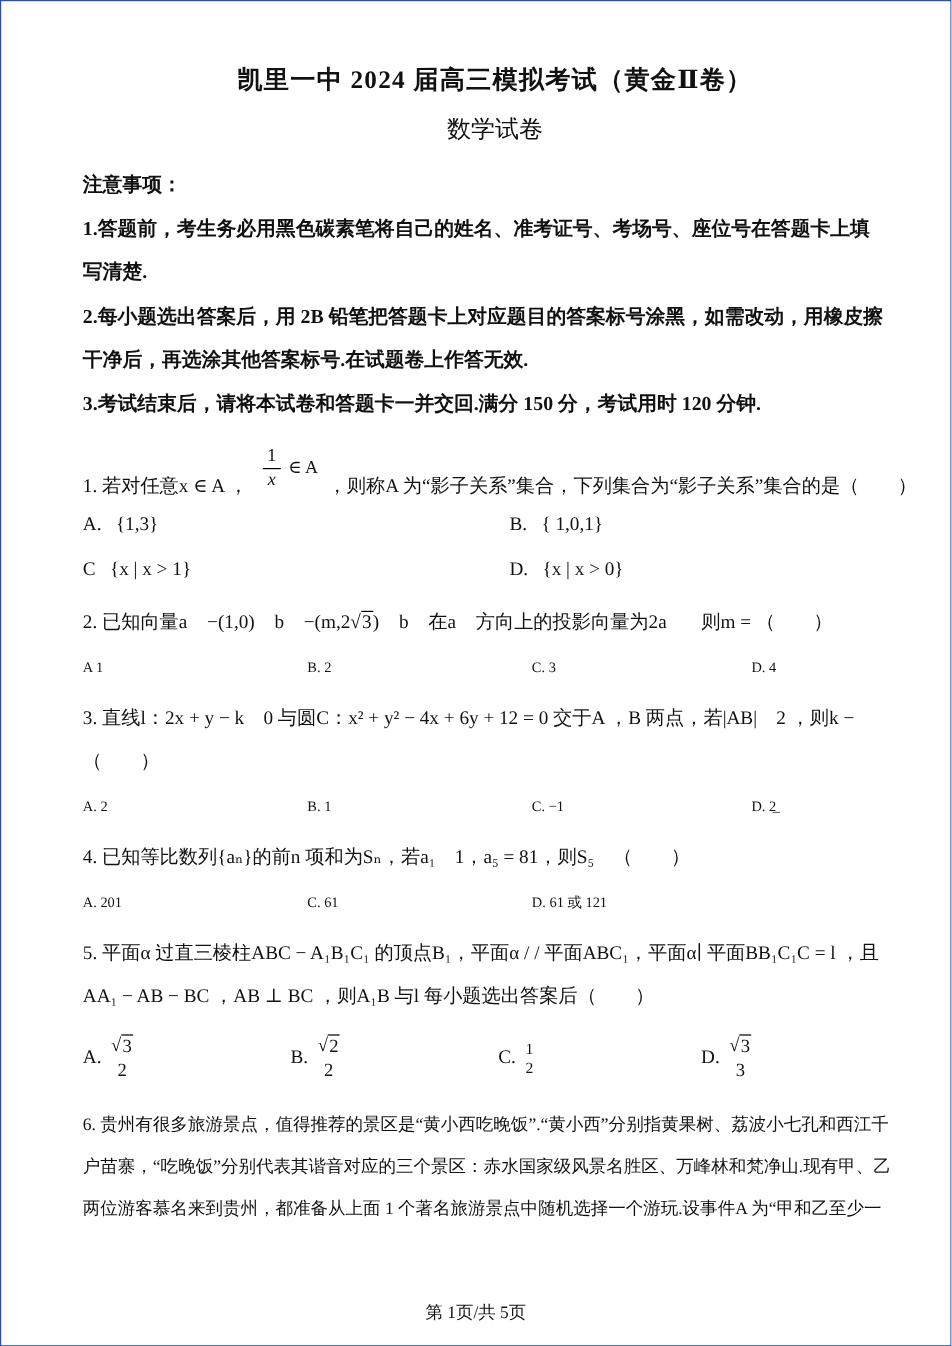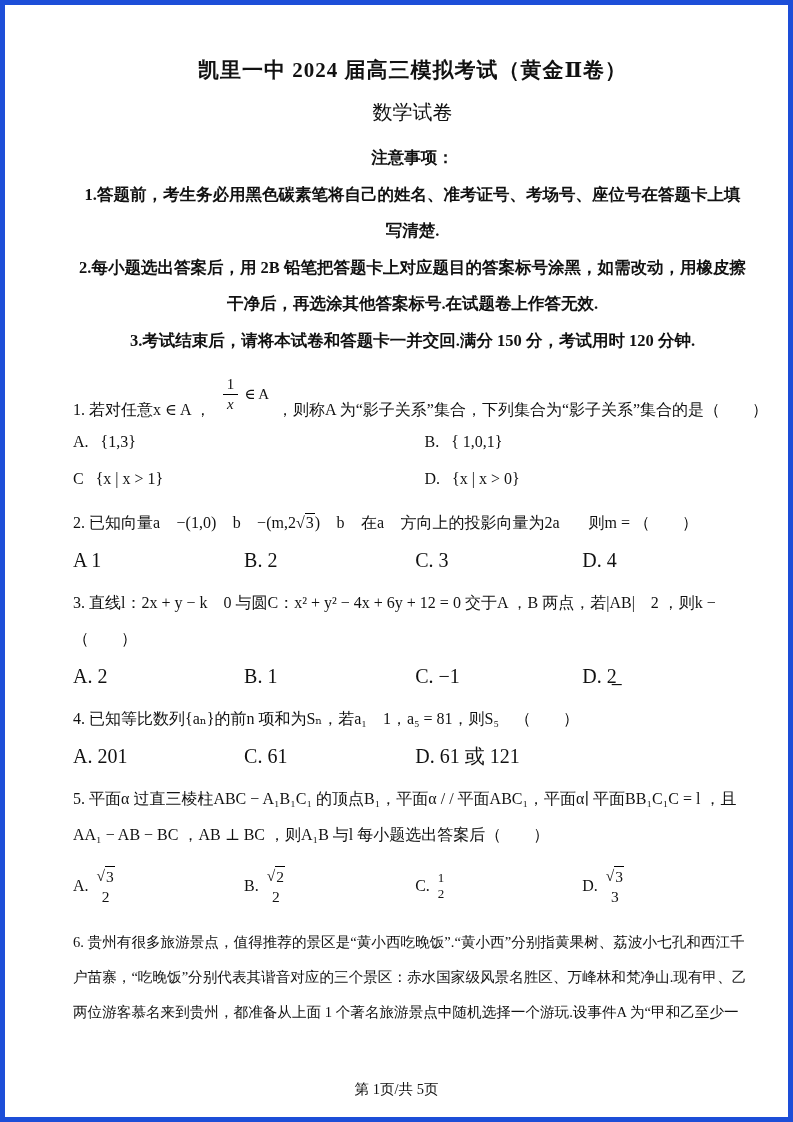--- a/index.html
+++ b/index.html
@@ -1,21 +1,21 @@
 <!DOCTYPE html>
 <html><head>
 <meta charset="utf-8">
 <style>
   html,body{margin:0;padding:0;background:#ffffff;}
   .page{
     position:relative;
     width:793px;height:1122px;
     box-sizing:border-box;
     background:#ffffff;
-    border:5px solid #1d4ed8;
+    border:1px solid #1d4ed8;
     padding:0 36px 0 68px;
     overflow:hidden;
     font-family:"Liberation Serif","DejaVu Serif",serif;
     color:#111;
     font-size:16px;
   }
   .title{
     margin:50px 0 0 0;
     text-align:center;
     font-size:21px;
@@ -24,21 +24,21 @@
     line-height:30px;
   }
   .subtitle{
     margin:13px 0 0 0;
     text-align:center;
     font-size:20px;
     font-weight:normal;
     line-height:28px;
   }
   .bold{font-weight:bold;}
-  .nline{line-height:36.5px;white-space:nowrap;font-size:16.5px;text-align:center;}
+  .nline{line-height:36.5px;white-space:nowrap;font-size:16.5px;}
   .qline{line-height:36px;white-space:nowrap;font-size:16px;}
   .notice{margin-top:14px;}
   .section{margin-top:1px;}
   
   .q1stem{
     margin-top:8px;
     height:56px;
     display:flex;
     align-items:flex-end;
     white-space:nowrap;
@@ -50,21 +50,21 @@
     align-items:center;
     margin:0 8px 10px 12px;
     font-size:15px;
   }
   .frac{display:inline-flex;flex-direction:column;align-items:center;line-height:1.15;}
   .fnum{border-bottom:1.4px solid #000;padding:0 4px 1px 4px;}
   .fden{padding-top:1px;font-style:italic;}
   .fafter{margin-left:6px;}
   
   .opts2{display:grid;grid-template-columns:1fr 1fr;line-height:37px;white-space:nowrap;font-size:16px;gap:24px;}
-  .opts4{display:grid;grid-template-columns:25.2%25.2%24.6%1fr;line-height:38px;white-space:nowrap;font-size:20px;}
+  .opts4{display:grid;grid-template-columns:25.2%25.2%24.6%1fr;line-height:38px;white-space:nowrap;font-size:12px;gap:14px;}
   .optlabel{margin-right:12px;}
   
   .sqrtwrap{display:inline;}
   .rad{border-top:1.3px solid #000;padding:0 1px;}
   
   .q5opts{display:grid;grid-template-columns:25.2%25.2%24.6%1fr;margin-top:4px;white-space:nowrap;}
   .opt5{display:flex;align-items:center;height:58px;}
   .opt5 .optlabel{margin-right:8px;}
   .vstack{display:inline-flex;flex-direction:column;align-items:center;line-height:1.25;font-size:15.5px;}
   .vstack.small{font-size:13px;}

